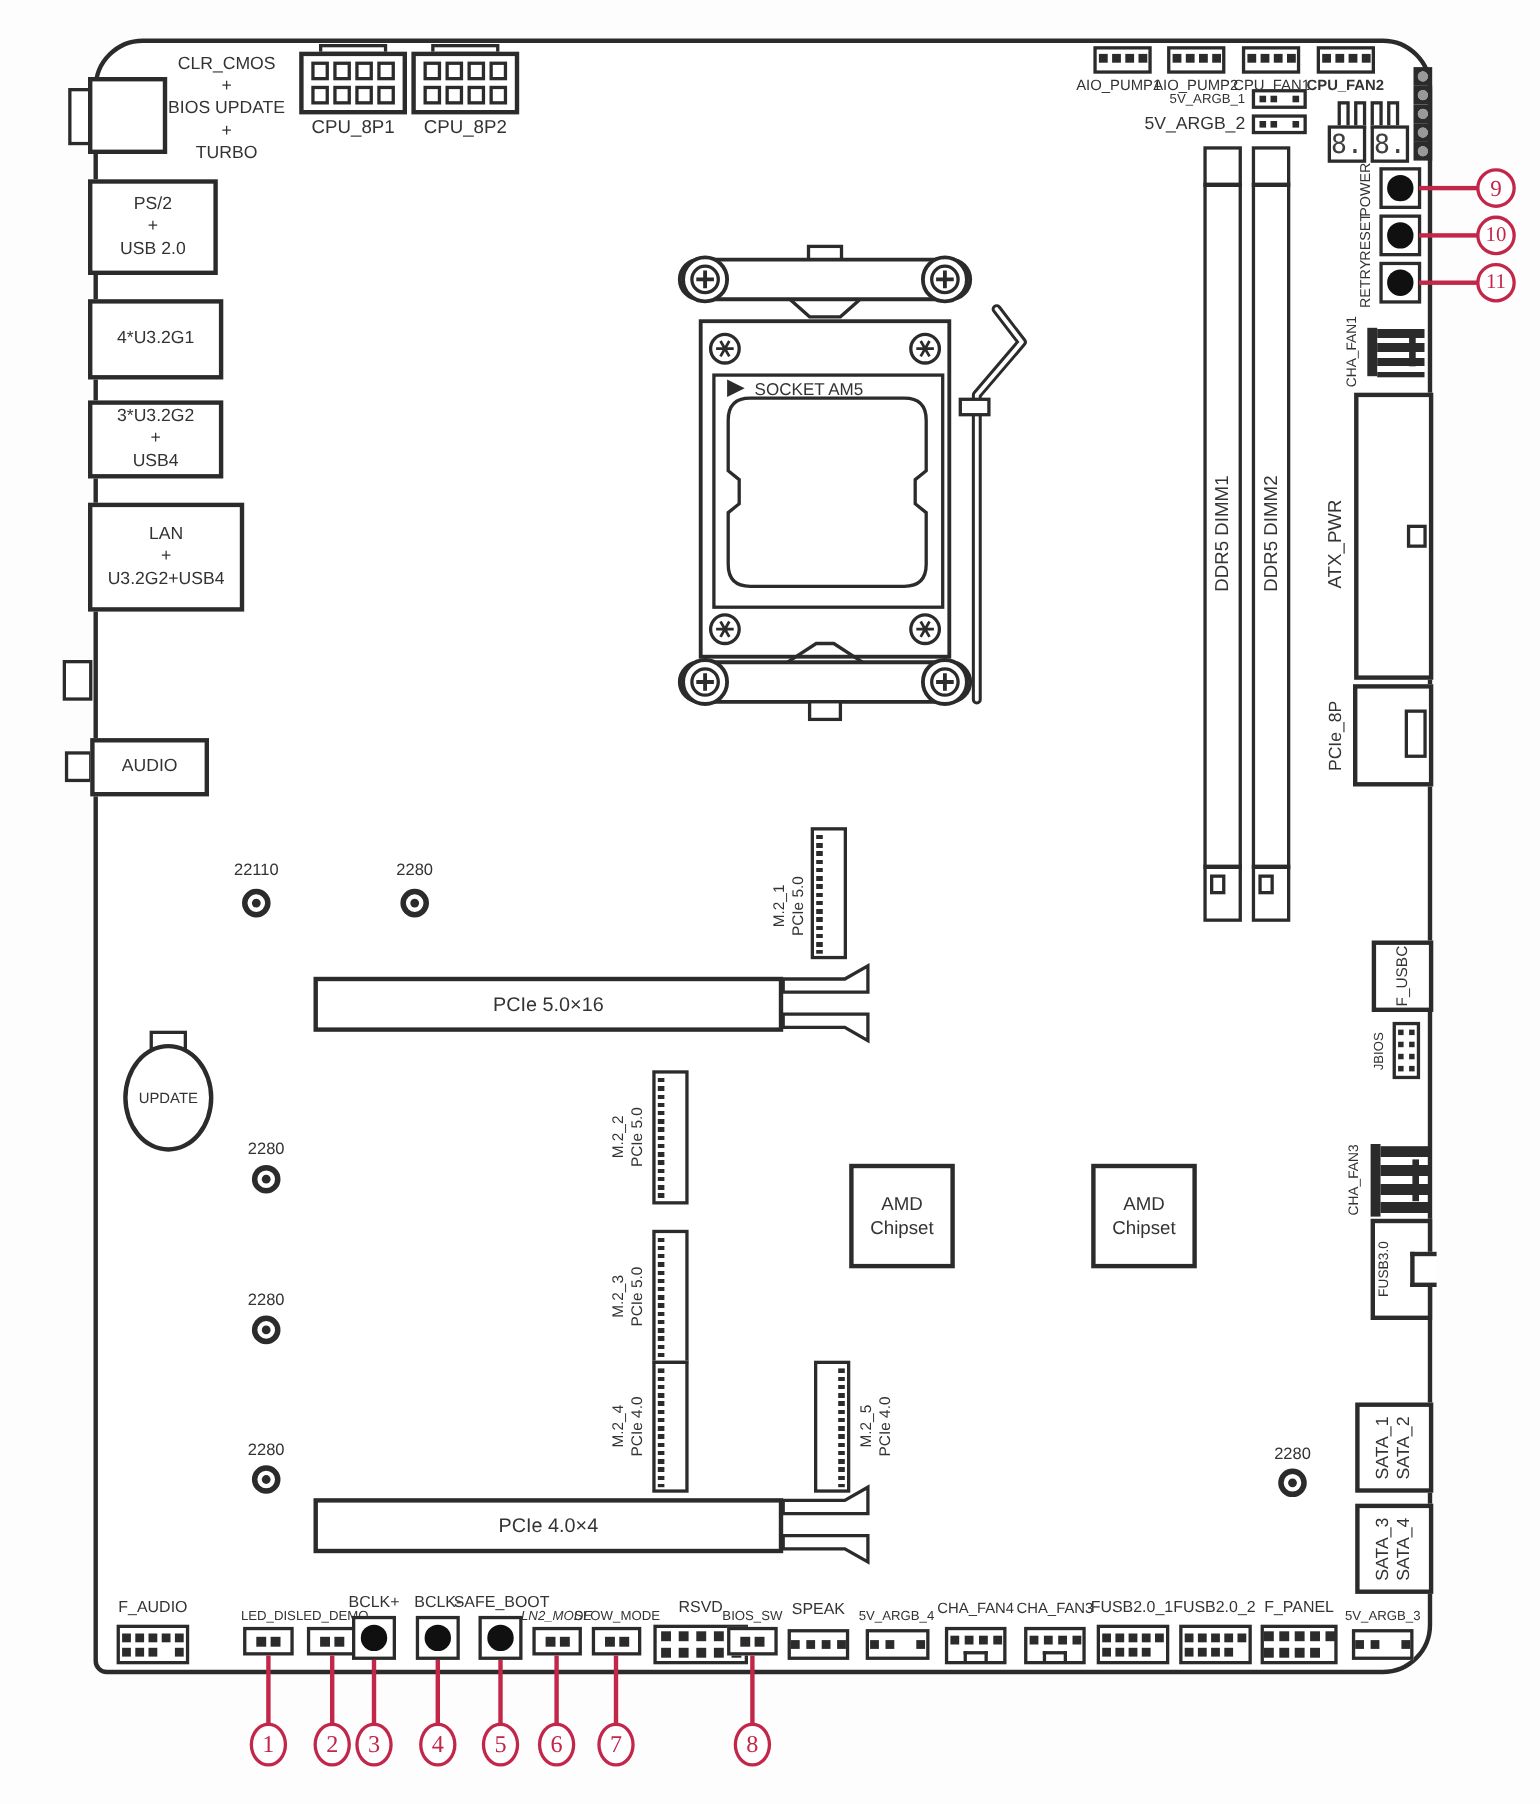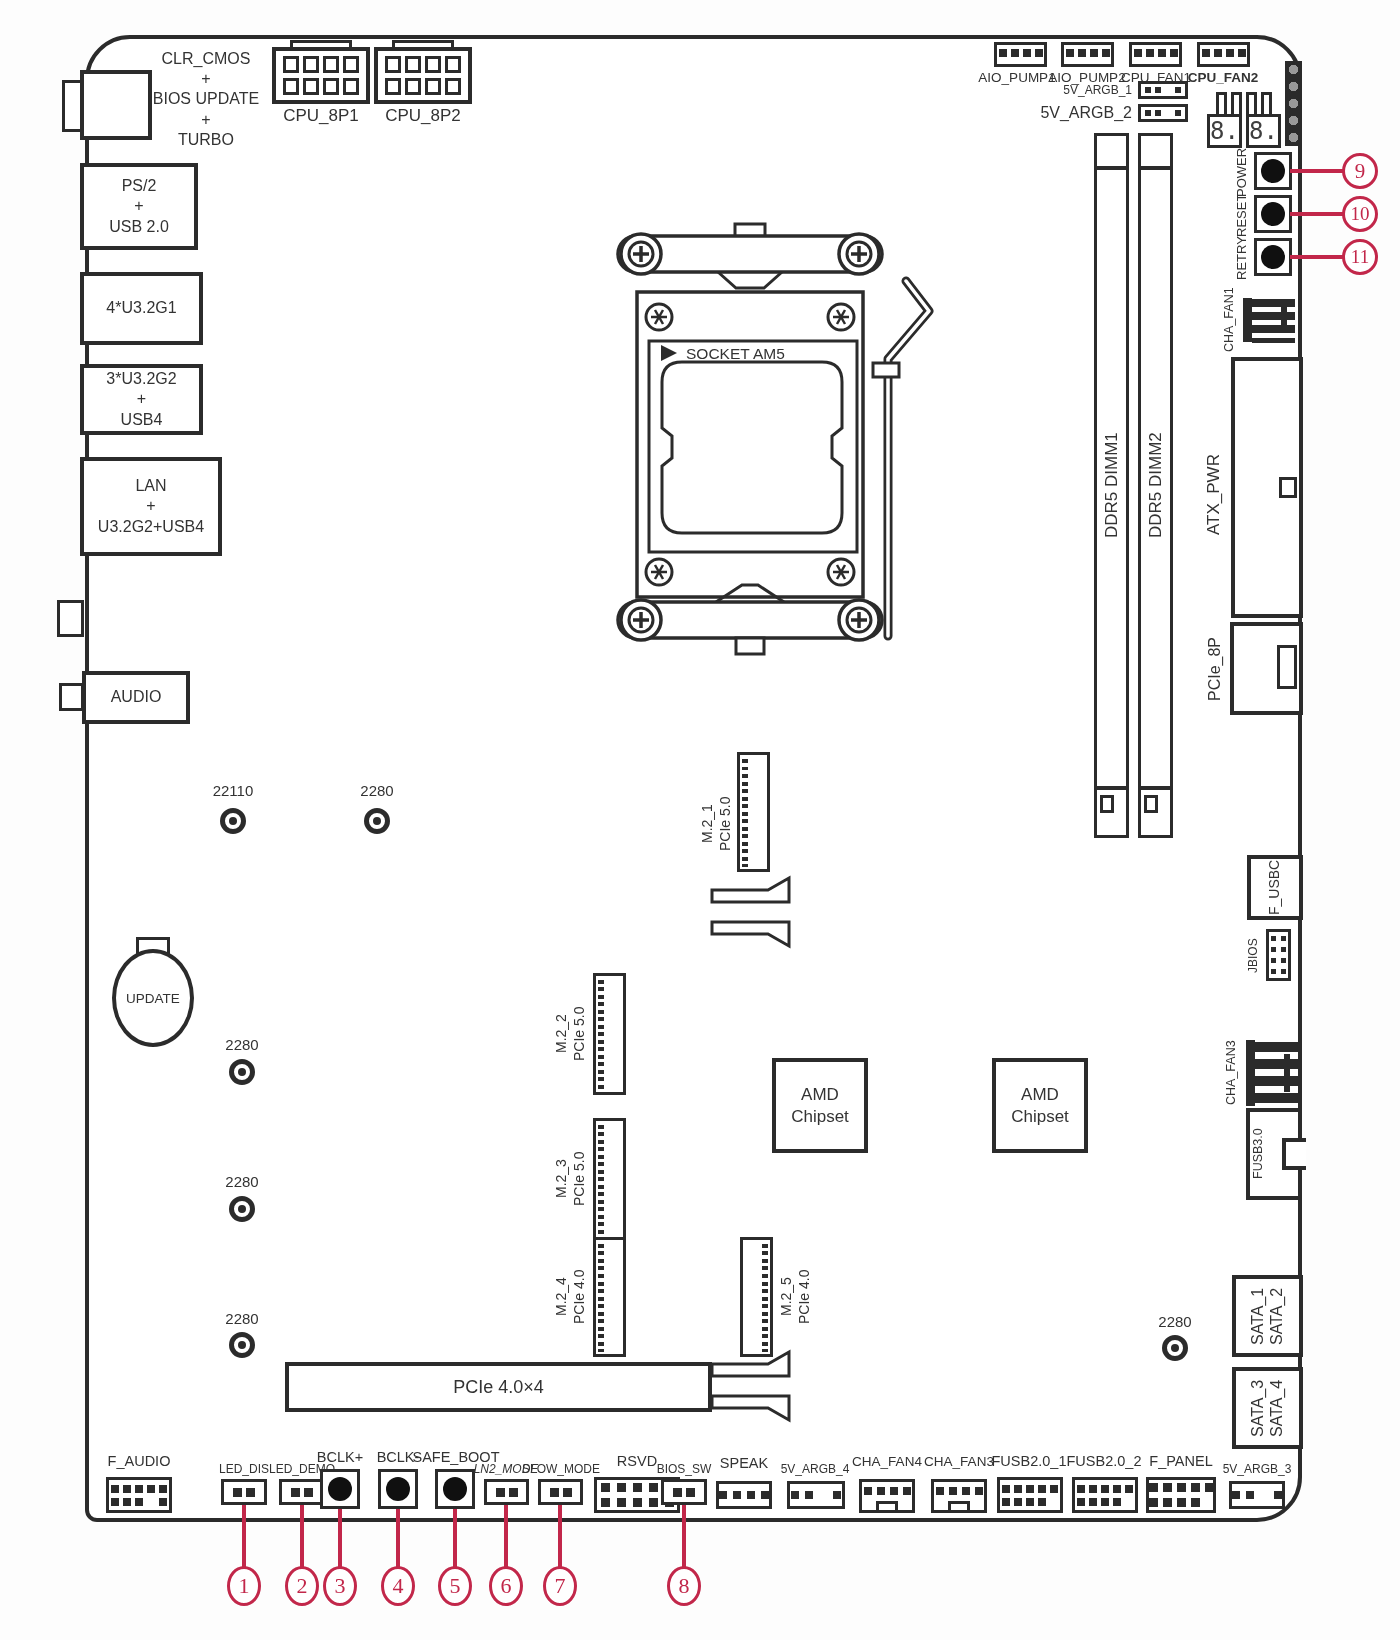--- a/index.html
+++ b/index.html
@@ -240,20 +240,21 @@
     </div>
   <div class="a lbl v" style="left:552px;top:1247px;width:38px;height:100px;font-size:14px;">M.2_4
 PCIe 4.0</div>
 
   <div class="a box b35" style="left:740px;top:1237px;width:33px;height:120px;">
     <div class="a strip" style="right:2px;top:4px;width:6px;height:108px;"></div>
     </div>
   <div class="a lbl v" style="left:777px;top:1247px;width:38px;height:100px;font-size:14px;">M.2_5
 PCIe 4.0</div>
 
+  <div class="a box lbl" style="left:285px;top:888px;width:427px;height:50px;font-size:18px;">PCIe 5.0×16</div>
   <svg class="a" style="left:705px;top:874px;" width="100" height="78" viewBox="705 874 100 78">
     <polygon points="712,890 768,890 789,878 789,902 712,902" fill="#fff" stroke="#2b2b2b" stroke-width="3"></polygon>
     <polygon points="712,934 768,934 789,946 789,922 712,922" fill="#fff" stroke="#2b2b2b" stroke-width="3"></polygon>
   </svg>
 
   <div class="a box lbl" style="left:285px;top:1362px;width:427px;height:50px;font-size:18px;">PCIe 4.0×4</div>
   <svg class="a" style="left:705px;top:1348px;" width="100" height="78" viewBox="705 1348 100 78">
     <polygon points="712,1364 768,1364 789,1352 789,1376 712,1376" fill="#fff" stroke="#2b2b2b" stroke-width="3"></polygon>
     <polygon points="712,1408 768,1408 789,1420 789,1396 712,1396" fill="#fff" stroke="#2b2b2b" stroke-width="3"></polygon>
   </svg>

